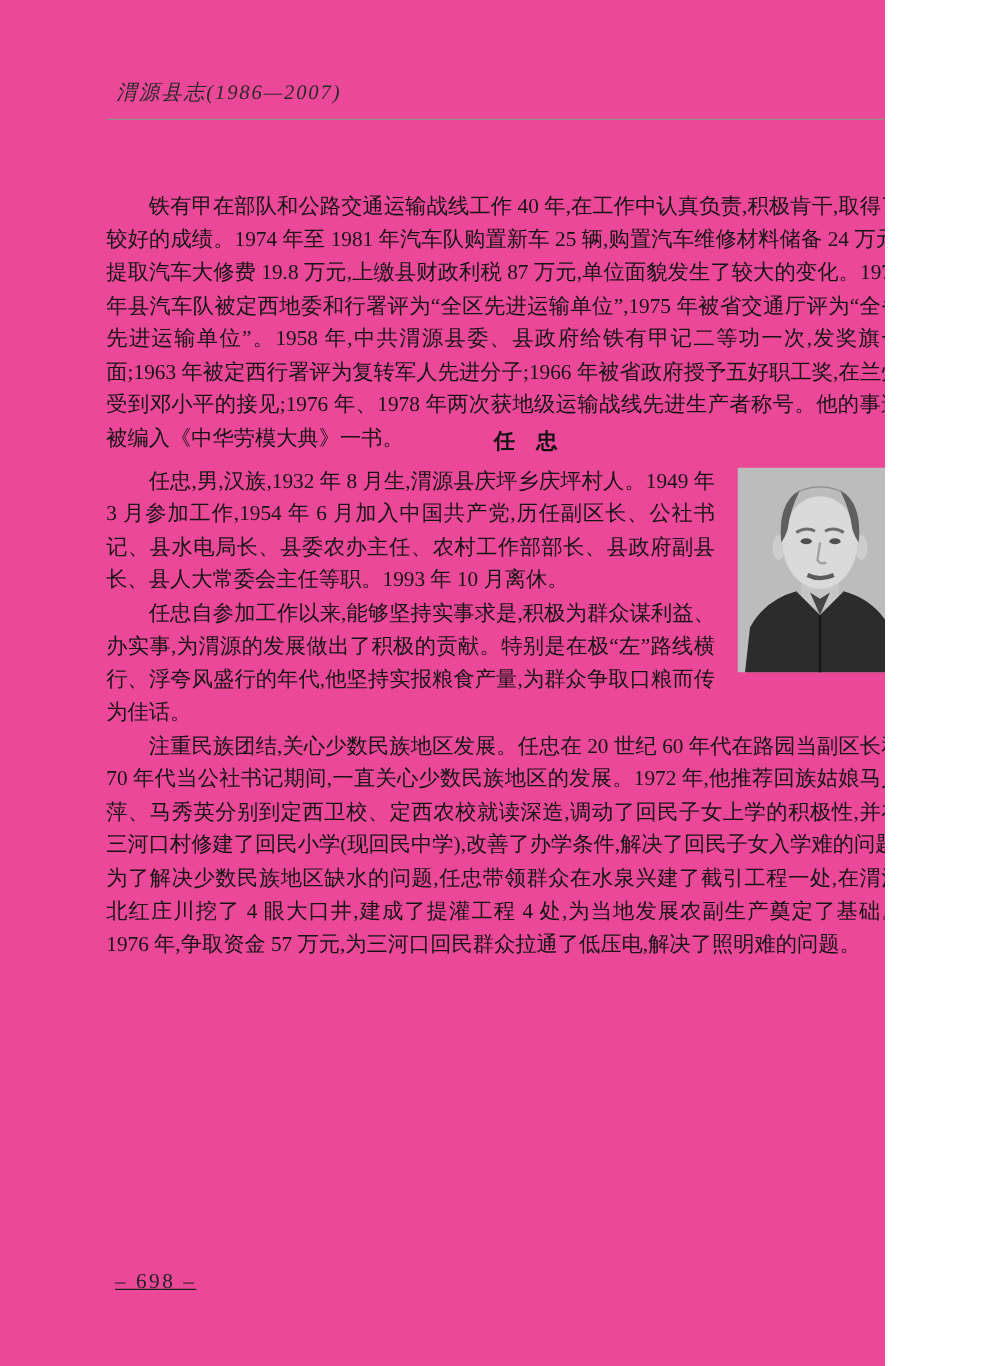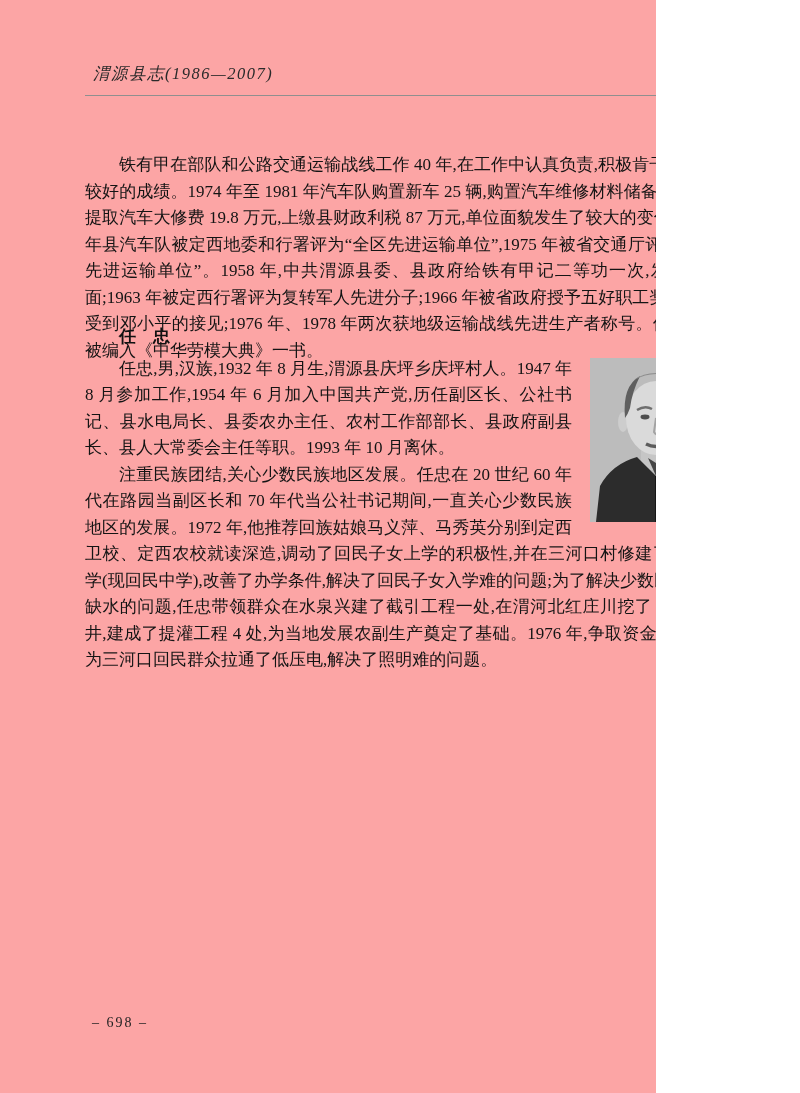--- a/index.html
+++ b/index.html
@@ -2,23 +2,23 @@
 <html><head>
 <meta charset="utf-8">
 <style>
   html, body {
     margin: 0;
     padding: 0;
     background: #ffffff;
   }
   .page {
     position: relative;
-    width: 656px;
+    width: 708px;
     height: 1093px;
-    background: #fca5a5;
+    background: #ec4899;
     overflow: hidden;
     font-family: "Liberation Serif", "DejaVu Serif", serif;
     color: #161616;
   }
   .page-header {
     position: absolute;
     top: 63px;
     left: 85px;
     width: 637px;
     border-bottom: 1px solid #8f8f8f;
@@ -48,42 +48,44 @@
     margin-top: 40px;
   }
   .bio-section {
     position: absolute;
     left: 85px;
     width: 637px;
   }
   .section-ren { top: 324px; }
   .section-wang { top: 946px; }
   .bio-heading {
-    margin: 0 0 5px 0;
+    margin: 16px 0 5px 0;
     text-indent: 2em;
     font-family: "Liberation Sans", "DejaVu Sans", sans-serif;
     font-weight: bold;
     font-size: 17px;
     line-height: 26.5px;
     color: #111;
+    text-align: center;
   }
   .portrait {
     float: right;
     width: 132px;
     height: 164px;
     margin: 2px 0 10px 18px;
   }
   .portrait svg { display: block; }
   .page-footer {
     position: absolute;
     top: 1015px;
     left: 92px;
-    font-size: 14px;
+    font-size: 17px;
     letter-spacing: 2px;
     color: #222;
+    text-decoration: underline;
   }
 </style>
 </head>
 <body>
 
 <div class="page">
 
   <header class="page-header">
     <span class="header-title">渭源县志(1986—2007)</span>
   </header>
@@ -108,21 +110,22 @@
         <ellipse cx="55" cy="59" rx="4.5" ry="2.4" fill="#4e4e4e"></ellipse>
         <ellipse cx="78" cy="59" rx="4.5" ry="2.4" fill="#4e4e4e"></ellipse>
         <path d="M66,60 L64,74 Q66,78 71,76" stroke="#a3a3a3" stroke-width="2" fill="none"></path>
         <path d="M56,86 Q66,91 77,86" stroke="#5c5c5c" stroke-width="3.5" fill="none"></path>
         <path d="M6,164 L10,128 Q22,106 47,99 L58,110 L66,118 L74,110 L85,99 Q110,106 122,128 L126,164 Z" fill="#2c2c2c"></path>
         <path d="M58,100 L66,118 L74,100 L66,105 Z" fill="#454545"></path>
         <path d="M66,118 L66,164" stroke="#161616" stroke-width="2"></path>
       </svg>
     </div>
 
-    <p class="para">任忠,男,汉族,1932 年 8 月生,渭源县庆坪乡庆坪村人。1947 年 8 月参加工作,1954 年 6 月加入中国共产党,历任副区长、公社书记、县水电局长、县委农办主任、农村工作部部长、县政府副县长、县人大常委会主任等职。1993 年 10 月离休。</p>
+    <p class="para">任忠,男,汉族,1932 年 8 月生,渭源县庆坪乡庆坪村人。1949 年 3 月参加工作,1954 年 6 月加入中国共产党,历任副区长、公社书记、县水电局长、县委农办主任、农村工作部部长、县政府副县长、县人大常委会主任等职。1993 年 10 月离休。</p>
+    <p class="para">任忠自参加工作以来,能够坚持实事求是,积极为群众谋利益、办实事,为渭源的发展做出了积极的贡献。特别是在极“左”路线横行、浮夸风盛行的年代,他坚持实报粮食产量,为群众争取口粮而传为佳话。</p>
     <p class="para">注重民族团结,关心少数民族地区发展。任忠在 20 世纪 60 年代在路园当副区长和 70 年代当公社书记期间,一直关心少数民族地区的发展。1972 年,他推荐回族姑娘马义萍、马秀英分别到定西卫校、定西农校就读深造,调动了回民子女上学的积极性,并在三河口村修建了回民小学(现回民中学),改善了办学条件,解决了回民子女入学难的问题;为了解决少数民族地区缺水的问题,任忠带领群众在水泉兴建了截引工程一处,在渭河北红庄川挖了 4 眼大口井,建成了提灌工程 4 处,为当地发展农副生产奠定了基础。1976 年,争取资金 57 万元,为三河口回民群众拉通了低压电,解决了照明难的问题。</p>
   </section>
 
 
   <footer class="page-footer">
     <span>– 698 –</span>
   </footer>
 
 </div>
 

